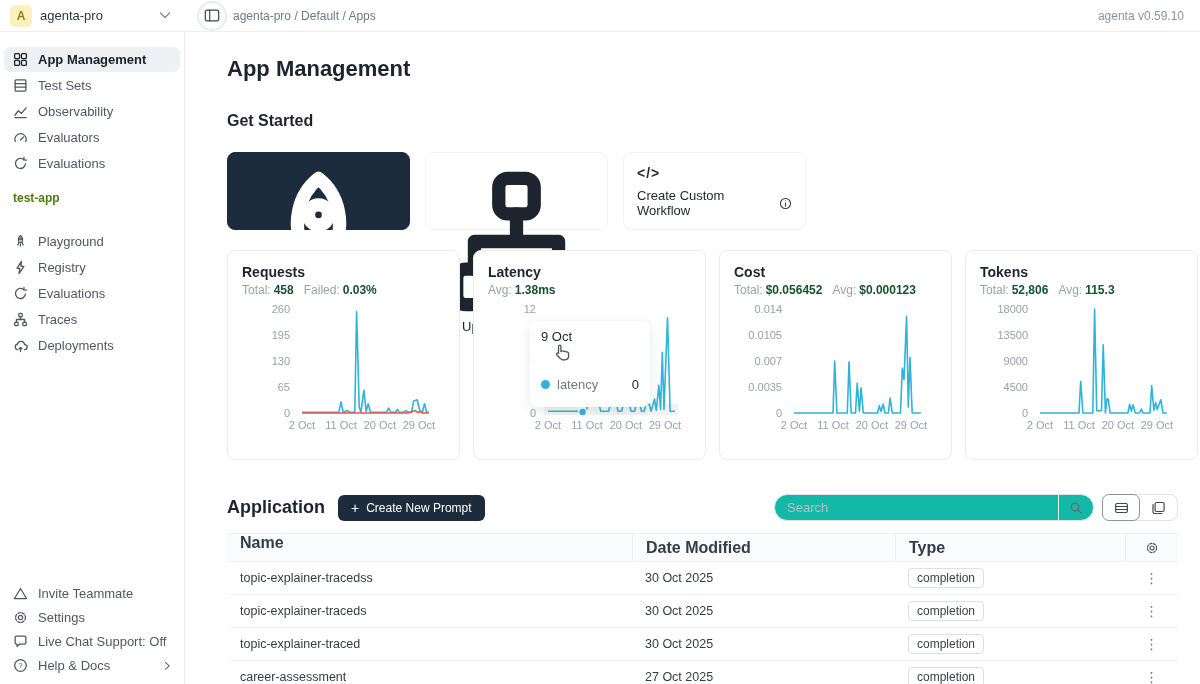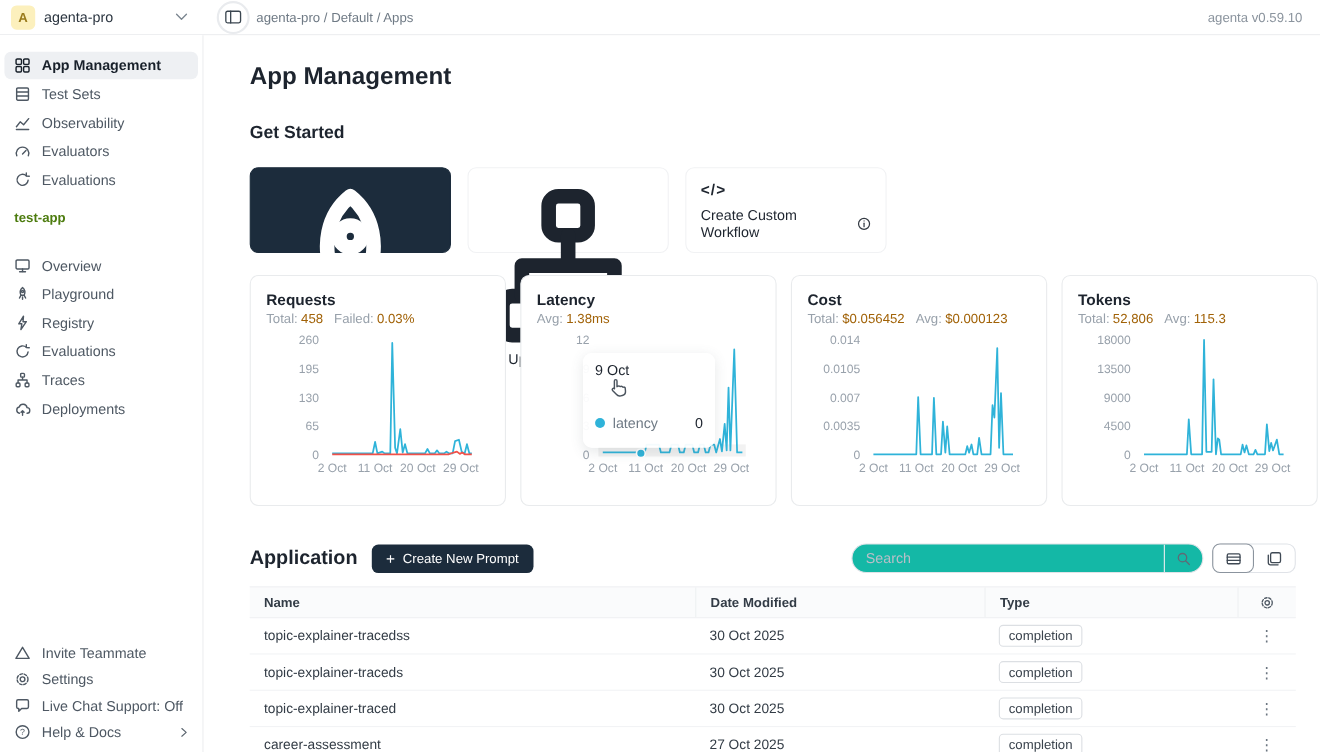--- a/index.html
+++ b/index.html
@@ -50,21 +50,21 @@
   .gs-bottom { display:flex; align-items:center; justify-content:space-between; font-size:13px; font-weight:500; }
   .info-ic { width:13px; height:13px; opacity:.9; flex-shrink:0; }
   .code-glyph { font-size:14px; font-weight:600; letter-spacing:1px; }
 
   
   .charts-row { display:flex; gap:13px; margin-top:20px; }
   .chart-card { width:233px; height:210px; border:1px solid #e9ebed; border-radius:8px;
                 padding:13px 14px; position:relative; background:#fff; }
   .chart-title { font-size:14px; font-weight:600; }
   .chart-stats { font-size:12px; color:#98a1ab; margin-top:3px; display:flex; gap:10px; white-space:nowrap; }
-  .chart-stats b { color:#a16207; font-weight:400; margin-left:3px; }
+  .chart-stats b { color:#14532d; font-weight:700; margin-left:3px; }
   svg.plot { margin-top:4px; }
   .plot .tick { font-size:11px; fill:#98a1ab; }
 
   .lat-tooltip { position:absolute; left:56px; top:70px; width:120px; height:86px;
                  background:rgba(255,255,255,.95); border-radius:8px; padding:8px 11px;
                  box-shadow:0 3px 12px rgba(80,90,100,.14); z-index:4; }
   .lt-title { font-size:13px; color:#1d242e; }
   .lt-row { display:flex; align-items:center; gap:7px; margin-top:33px; font-size:13px; color:#6f7a85; }
   .lt-dot { width:9px; height:9px; border-radius:50%; background:#2fb3d9; }
   .lt-val { margin-left:auto; color:#1d242e; }
@@ -81,23 +81,23 @@
   .search-box input { border:none; outline:none; flex:1; font-size:13px; padding:0 12px; font-family:inherit; color:#333; background:transparent; }
   .search-box input::placeholder { color:#b8bfc8; }
   .search-ic-wrap { height:100%; display:flex; align-items:center; padding:0 10px; border-left:1px solid #eceef1; color:#5f6a75; cursor:pointer; }
   .search-ic-wrap .ic { width:14px; height:14px; }
   .view-toggle { margin-left:8px; display:flex; border:1px solid #e0e3e8; border-radius:8px; height:27px; }
   .vt-btn { width:38px; display:flex; align-items:center; justify-content:center; color:#3f4954; cursor:pointer; }
   .vt-btn .ic { width:15px; height:14px; }
   .vt-btn.selected { border:1px solid #8b949e; border-radius:7px; margin:-1px; background:#fff; z-index:2; }
 
   .table { margin-top:12px; }
-  .t-head { display:flex; height:29px; align-items:center; background:#fafbfc;
+  .t-head { display:flex; height:29px; background:#fafbfc;
             border-top:1px solid #f0f1f3; border-bottom:1px solid #f0f1f3;
-            font-size:12px; font-weight:600; color:#333c46; }
+            font-size:16px; font-weight:600; color:#333c46; }
   .t-head .col-date, .t-head .col-type, .t-head .col-actions { border-left:1px solid #eef0f2; height:100%; display:flex; align-items:center; }
   .t-row { display:flex; height:33px; align-items:center; border-bottom:1px solid #f2f3f5; font-size:12.5px; color:#333c46; }
   .col-name { width:405px; padding-left:13px; }
   .col-date { width:263px; padding-left:13px; }
   .col-type { width:230px; padding-left:13px; }
   .col-actions { flex:1; display:flex; justify-content:center; }
   .t-head .col-actions { justify-content:center; }
   .gear-head { width:14px; height:14px; color:#4e5863; cursor:pointer; }
   .tag { border:1px solid #dcdfe3; border-radius:4px; padding:2px 8px; font-size:12px; color:#3a434d; background:#fff; }
   .dots { color:#6b7580; font-size:14px; cursor:pointer; line-height:1; }
@@ -180,31 +180,20 @@
               <path d="M11.7,7.4 a4.7,4.7 0 1 1 -1.5,-3.9"></path>
               <polyline points="10.2,1.2 10.2,3.7 12.7,3.9"></polyline>
             </svg>
           </span>
     <span>Evaluations</span>
 
   </div>
       </div>
     <div class="section-label">test-app</div>
     <div id="nav-app">
-        <div class="nav-item">
-    <span class="ic">
-            <svg viewBox="0 0 14 14" fill="none" stroke="currentColor" stroke-width="1.2" stroke-linecap="round" stroke-linejoin="round">
-              <rect x="1.5" y="2.2" width="11" height="7.6" rx="1"></rect>
-              <line x1="7" y1="9.8" x2="7" y2="12"></line>
-              <line x1="4.5" y1="12.2" x2="9.5" y2="12.2"></line>
-            </svg>
-          </span>
-    <span>Overview</span>
-
-  </div>
         <div class="nav-item">
     <span class="ic">
             <svg viewBox="0 0 14 14" fill="none" stroke="currentColor" stroke-width="1.2" stroke-linecap="round" stroke-linejoin="round">
               <path d="M7,1.3 C8.9,2.8 9.4,5.4 8.4,7.9 L5.6,7.9 C4.6,5.4 5.1,2.8 7,1.3 Z"></path>
               <circle cx="7" cy="4.6" r="0.9"></circle>
               <path d="M5.6,7.9 L4.4,10.2 M8.4,7.9 L9.6,10.2"></path>
               <line x1="7" y1="9.3" x2="7" y2="11.3"></line>
             </svg>
           </span>
     <span>Playground</span>

